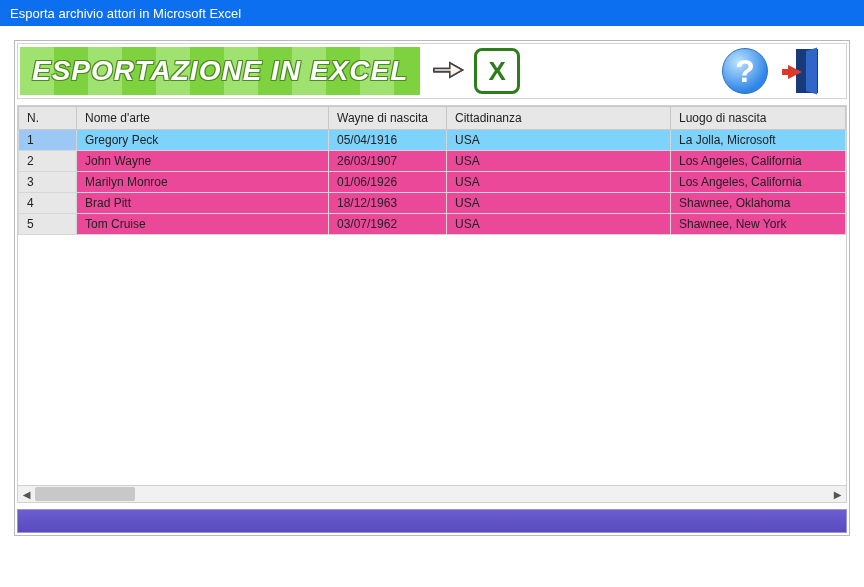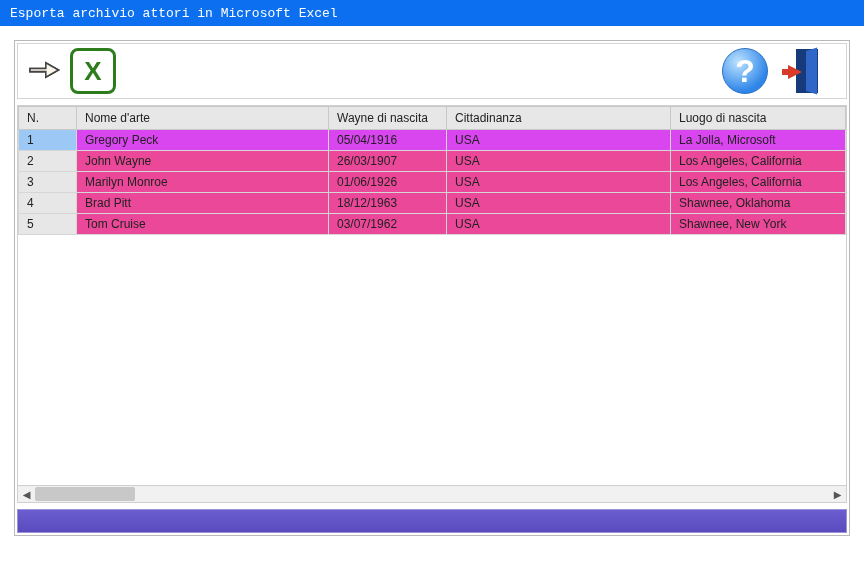--- a/index.html
+++ b/index.html
@@ -12,21 +12,20 @@
     overflow: hidden;
   }
   .titlebar {
     background: #0b6ff0;
     color: #fff;
     height: 26px;
     padding: 4px 10px;
     font-size: 13px;
     display: flex;
     align-items: center;
-    font-family: Liberation Mono, monospace;
   }
   .outer {
     padding: 14px 14px 10px 14px;
   }
   .frame {
     border: 1px solid #b8b8b8;
     padding: 2px;
     background: #fff;
   }
   .toolbar {
@@ -139,21 +138,21 @@
     height: 22px;
   }
   tbody td {
     border: 1px solid #d6d6d6;
     padding: 3px 8px;
     color: #222;
     height: 21px;
     background: #ec4899;
   }
   tbody tr.selected td {
-    background: #d946ef;
+    background: #7dd3fc;
   }
   tbody td.numcell {
     background: #e7e7e7;
   }
   tbody tr.selected td.numcell {
     background: #9cc8f5;
   }
   .hscroll {
     height: 17px;
     border-top: 1px solid #cfcfcf;
@@ -184,20 +183,23 @@
 <body>
 
 <div class="titlebar">
   <span>Esporta archivio attori in Microsoft Excel</span>
 </div>
 
 <div class="outer">
   <div class="frame">
 
     <div class="toolbar">
+      <div class="banner">
+        <span>ESPORTAZIONE IN EXCEL</span>
+      </div>
       <div class="tool-icons">
         <span class="hand-icon">
           <svg viewBox="0 0 48 40">
               <path d="M5 18h20v-7l16 9-16 9v-7H5z" fill="none" stroke="#333" stroke-width="2"></path>
               <path d="M5 18h20v-7l16 9-16 9v-7H5z" fill="#fdf6ea"></path>
               <path d="M5 18h20v-7l16 9-16 9v-7H5z" fill="none" stroke="#444" stroke-width="2"></path>
             </svg>
         </span>
         <div class="excel-btn">
           <span>X</span>

